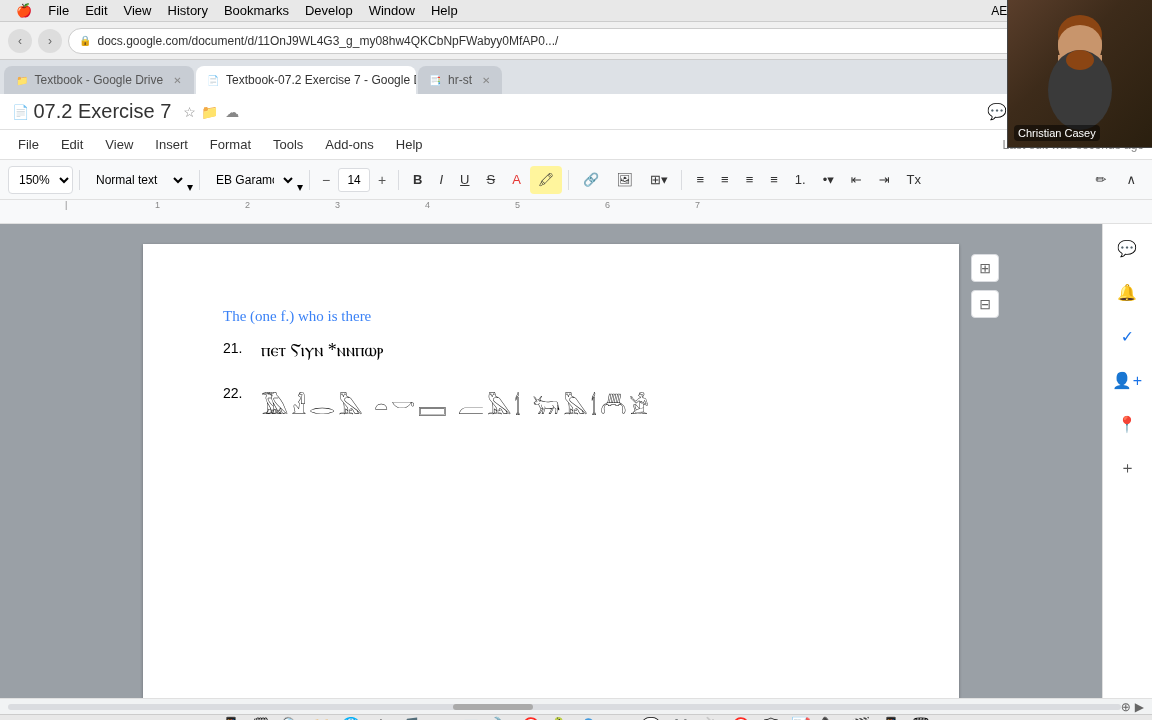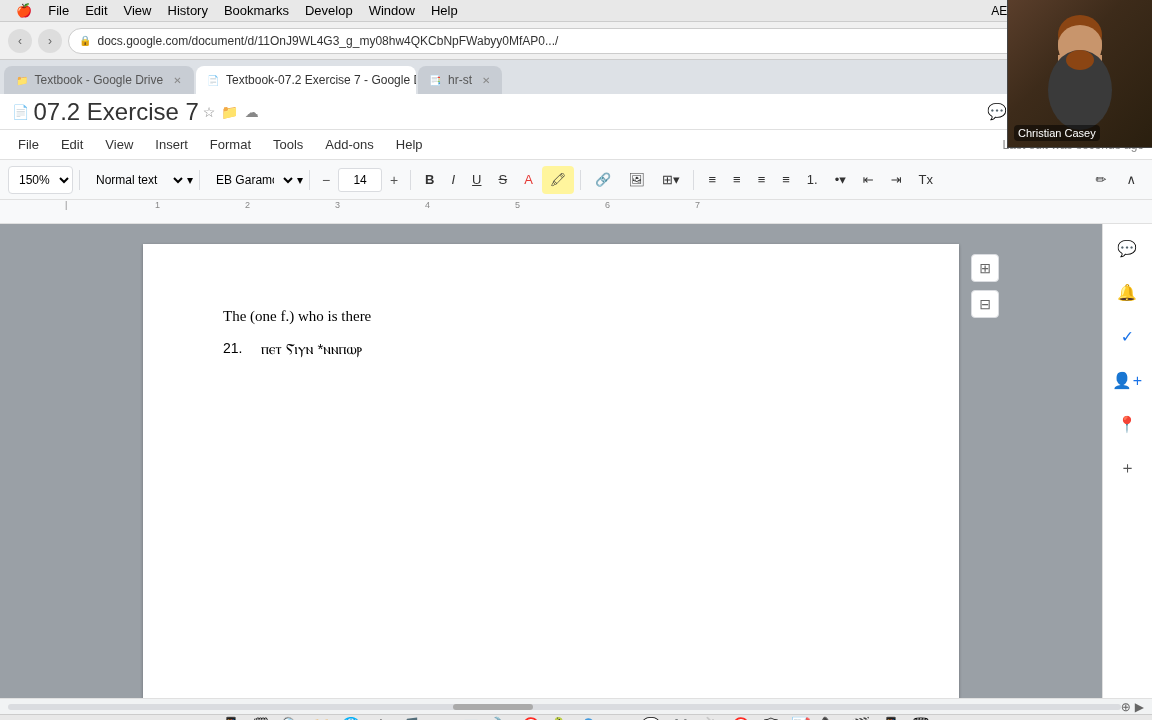--- a/index.html
+++ b/index.html
@@ -97,21 +97,21 @@
     
     #doc-toolbar {
       height: 36px;
       background: #fff;
       display: flex;
       align-items: center;
       padding: 0 12px;
       border-bottom: 1px solid #e0e0e0;
       gap: 4px;
     }
-    .doc-title { font-size: 24px; font-weight: 500; color: #333; flex: none; }
+    .doc-title { font-size: 20px; font-weight: 500; color: #333; flex: none; margin-right: 8px; }
     .doc-title-icons { display: flex; gap: 6px; align-items: center; }
     .doc-title-icons span { font-size: 13px; color: #888; cursor: pointer; }
     .doc-toolbar-right { margin-left: auto; display: flex; align-items: center; gap: 8px; }
     .share-btn {
       background: #1a73e8;
       color: #fff;
       border: none;
       border-radius: 4px;
       padding: 6px 14px;
       font-size: 13px;
@@ -146,21 +146,21 @@
     #format-toolbar {
       height: 40px;
       background: #f8f9fa;
       border-bottom: 1px solid #e0e0e0;
       display: flex;
       align-items: center;
       padding: 0 8px;
       gap: 2px;
       font-size: 12px;
     }
-    .fmt-group { display: flex; align-items: center; gap: 1px; }
+    .fmt-group { display: flex; align-items: flex-end; gap: 1px; }
     .fmt-btn {
       height: 28px;
       padding: 0 8px;
       border: none;
       background: transparent;
       border-radius: 4px;
       cursor: pointer;
       display: flex; align-items: center; justify-content: center;
       font-size: 13px;
       color: #333;
@@ -179,21 +179,21 @@
       height: 28px;
       border: 1px solid #dadce0;
       border-radius: 4px;
       padding: 0 6px;
       font-size: 12px;
       cursor: pointer;
       background: #fff;
     }
     .font-size-ctrl { display: flex; align-items: center; gap: 2px; }
     .font-size-btn { width: 20px; height: 24px; border: none; background: transparent; cursor: pointer; font-size: 14px; color: #555; }
-    .font-size-val { width: 44px; text-align: center; border: 1px solid #dadce0; border-radius: 3px; height: 24px; font-size: 12px; }
+    .font-size-val { width: 32px; text-align: center; border: 1px solid #dadce0; border-radius: 3px; height: 24px; font-size: 12px; }
 
     
     #ruler {
       height: 24px;
       background: #f8f9fa;
       border-bottom: 1px solid #e0e0e0;
       position: relative;
       padding-left: 60px;
     }
     .ruler-mark { font-size: 9px; color: #888; position: absolute; }
@@ -217,24 +217,24 @@
 
     .doc-page {
       width: 816px;
       background: #fff;
       padding: 60px 80px;
       min-height: 500px;
       box-shadow: 0 1px 3px rgba(0,0,0,0.3);
       position: relative;
     }
 
-    .doc-text { font-family: 'Times New Roman', serif; font-size: 14px; line-height: 1.6; color: #000000; }
+    .doc-text { font-family: 'Times New Roman', serif; font-size: 14px; line-height: 1.6; color: #3b82f6; }
     .doc-heading { font-size: 15px; font-weight: normal; margin-bottom: 12px; }
     .doc-transliteration { font-style: italic; margin-bottom: 8px; font-size: 14px; font-family: 'Times New Roman', serif; }
-    .doc-coptic { font-size: 15px; margin-bottom: 8px; font-family: Liberation Sans, sans-serif; }
+    .doc-coptic { font-size: 18px; margin-bottom: 8px; font-family: Liberation Serif, serif; }
 
     .selected-char {
       background: #b3d7ff;
       display: inline-block;
       padding: 0 2px;
     }
 
     .numbered-item { display: flex; gap: 8px; margin-bottom: 16px; }
     .item-num { font-size: 14px; font-weight: normal; min-width: 30px; }
 
@@ -515,20 +515,28 @@
 
       <p class="doc-text doc-heading">The (one f.) who is there</p>
 
       <div class="numbered-item">
         <span class="item-num">21.</span>
         <div>
           <div class="doc-coptic">ⲡⲉⲧ Ⲋⲓⲩⲛ *ⲛⲛⲡⲱⲣ</div>
         </div>
       </div>
 
+      <div class="numbered-item">
+        <span class="item-num">22.</span>
+        <div>
+          <div style="font-size:22px; letter-spacing:3px; font-family:serif;">
+            𓅀𓁐𓂋𓅓 𓏏𓎡𓈙 𓐝𓅓𓌀 𓃒𓅓𓌀𓄫𓀀
+          </div>
+        </div>
+      </div>
 
 
       <div class="doc-expand-btns">
         <div class="expand-btn">⊞</div>
         <div class="expand-btn">⊟</div>
       </div>
     </div>
   </div>
 
   <div id="right-sidebar">

